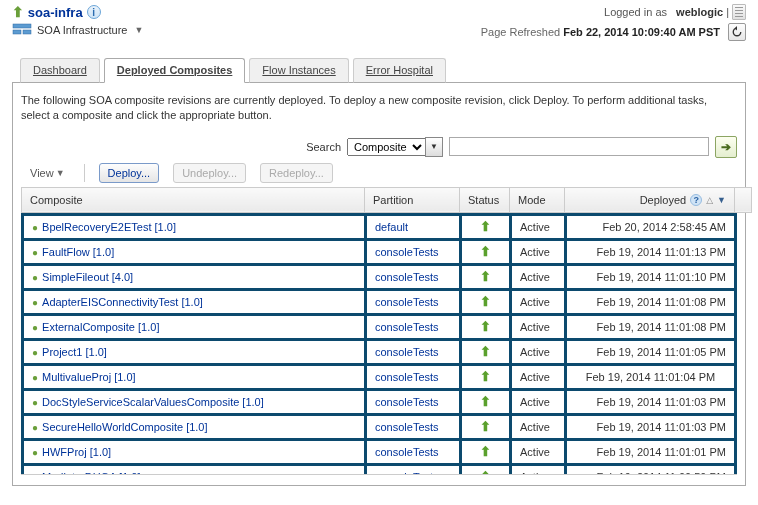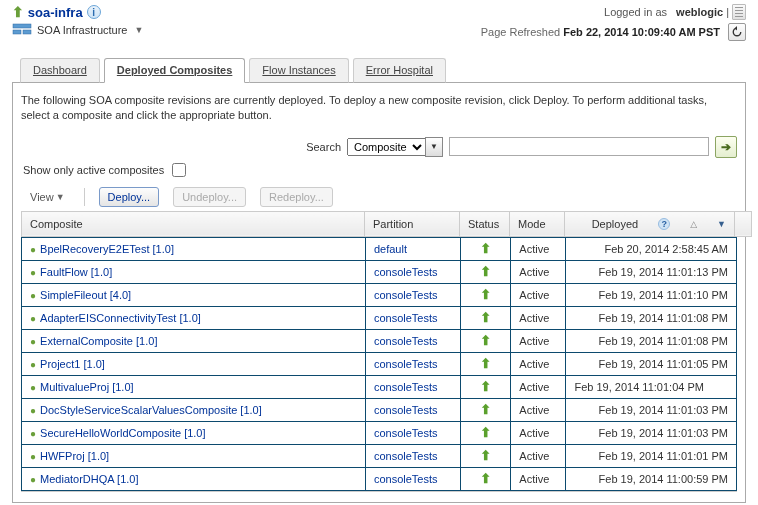--- a/index.html
+++ b/index.html
@@ -39,30 +39,30 @@
   .filter-row { display: flex; align-items: center; gap: 8px; margin: 4px 0 10px 0; padding-left: 2px; font-size: 11px; }
   .filter-row input[type=checkbox] { width: 14px; height: 14px; }
   .toolbar { display: flex; align-items: center; gap: 14px; padding: 0 0 4px 4px; }
   .view-btn { display: inline-flex; align-items: center; border: 1px solid transparent; padding: 2px 4px; cursor: pointer; font-size: 11px; color: #555; }
   .sep { width: 1px; height: 18px; background: #ccc; }
   .btn { padding: 3px 8px; font-size: 11px; border: 1px solid #999; background: linear-gradient(#fdfdfd,#e5e5e5); border-radius: 3px; cursor: pointer; color: #333; }
   .btn.primary { color: #003399; border-color: #7a9ac9; }
   .btn.disabled { color: #aaa; border-color: #ccc; background: #f5f5f5; cursor: default; }
   table.grid { width: 100%; border-collapse: collapse; table-layout: fixed; }
   table.grid thead th { text-align: left; font-weight: normal; font-size: 11px; color: #333; padding: 6px 8px; background: linear-gradient(#fafafa,#eaeaea); border: 1px solid #ccc; }
-  table.grid tbody td { padding: 3.5px 8px; font-size: 11px; border: 1px solid #0c4a6e; white-space: nowrap; overflow: hidden; text-overflow: ellipsis; }
+  table.grid tbody td { padding: 3.5px 8px; font-size: 11px; border: 3px solid #0c4a6e; white-space: nowrap; overflow: hidden; text-overflow: ellipsis; }
   .col-comp { width: 343px; }
   .col-part { width: 95px; }
   .col-status { width: 50px; text-align: center; }
   .col-mode { width: 55px; }
   .col-dep { width: 170px; text-align: right; }
   .col-scroll { width: 16px; }
   .bullet { color: #6a9f3a; font-size: 10px; margin-right: 4px; }
   .status-up { color: #5aa02c; font-size: 13px; font-weight: bold; }
-  th.col-dep .hdr-inner { display: flex; align-items: center; justify-content: flex-end; gap: 20px; }
+  th.col-dep .hdr-inner { display: flex; align-items: center; justify-content: flex-end; gap: 4px; }
   .help-icon { display: inline-block; width: 12px; height: 12px; border-radius: 50%; background: #cfe3f5; border: 1px solid #97bce0; color: #2961a3; font-size: 9px; line-height: 11px; text-align: center; font-weight: bold; }
   .sort-asc { color: #888; font-size: 9px; }
   .sort-desc { color: #365f8e; font-size: 9px; }
   .table-scroll { max-height: 262px; overflow-y: scroll; border-bottom: 1px solid #ccc; }
   .th-scroll { background: linear-gradient(#fafafa,#eaeaea); border: 1px solid #ccc; border-left: none; }
 </style>
 </head>
 <body>
 
 <div class="header">
@@ -124,24 +124,20 @@
           <option>Composite</option>
         </select>
         <span class="caret-btn">
             <span>▼</span>
           </span>
       </span>
       <input class="search-input" type="text" style="">
       <span class="go-btn">➔</span>
     </div>
 
-    <div class="filter-row">
-      <span>Show only active composites</span>
-      <input type="checkbox" style="">
-    </div>
 
     <div class="toolbar">
       <span class="view-btn">
         <span>View</span>
         <span class="menu-caret">▼</span>
       </span>
       <span class="sep"></span>
       <button class="btn primary">Deploy...</button>
       <button class="btn disabled">Undeploy...</button>
       <button class="btn disabled">Redeploy...</button>
@@ -210,21 +206,21 @@
               <td class="col-part"><a href="#">consoleTests</a></td>
               <td class="col-status" style="text-align:center;"><span class="status-up">⬆</span></td>
               <td class="col-mode">Active</td>
               <td class="col-dep" style="text-align:right;">Feb 19, 2014 11:01:05 PM</td>
             </tr>
             <tr>
               <td class="col-comp"><span class="bullet">●</span><a href="#">MultivalueProj [1.0]</a></td>
               <td class="col-part"><a href="#">consoleTests</a></td>
               <td class="col-status" style="text-align:center;"><span class="status-up">⬆</span></td>
               <td class="col-mode">Active</td>
-              <td class="col-dep" style="text-align:left;">Feb 19, 2014 11:01:04 PM</td>
+              <td class="col-dep" style="text-align:center;">Feb 19, 2014 11:01:04 PM</td>
             </tr>
             <tr>
               <td class="col-comp"><span class="bullet">●</span><a href="#">DocStyleServiceScalarValuesComposite [1.0]</a></td>
               <td class="col-part"><a href="#">consoleTests</a></td>
               <td class="col-status" style="text-align:center;"><span class="status-up">⬆</span></td>
               <td class="col-mode">Active</td>
               <td class="col-dep" style="text-align:right;">Feb 19, 2014 11:01:03 PM</td>
             </tr>
             <tr>
               <td class="col-comp"><span class="bullet">●</span><a href="#">SecureHelloWorldComposite [1.0]</a></td>

